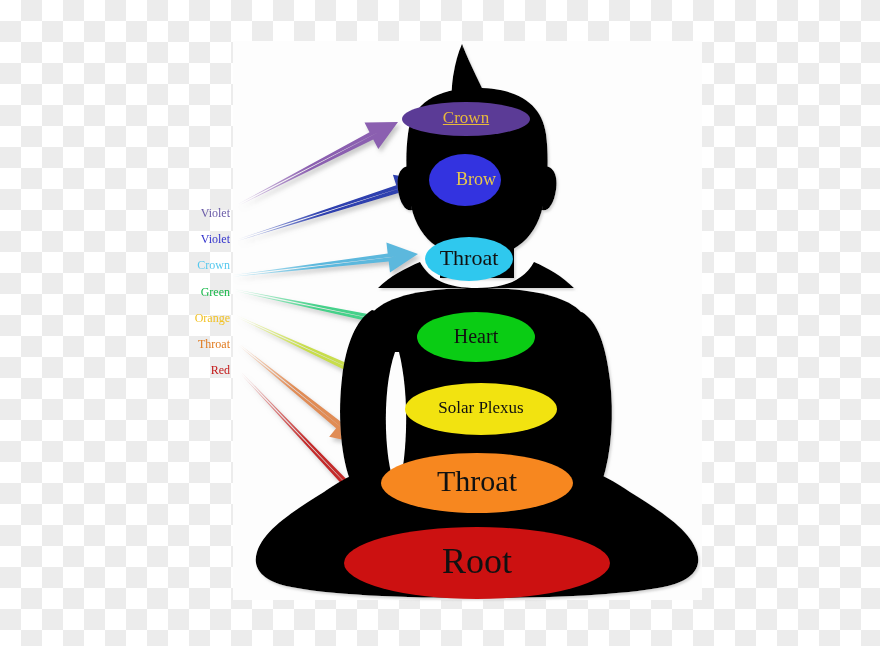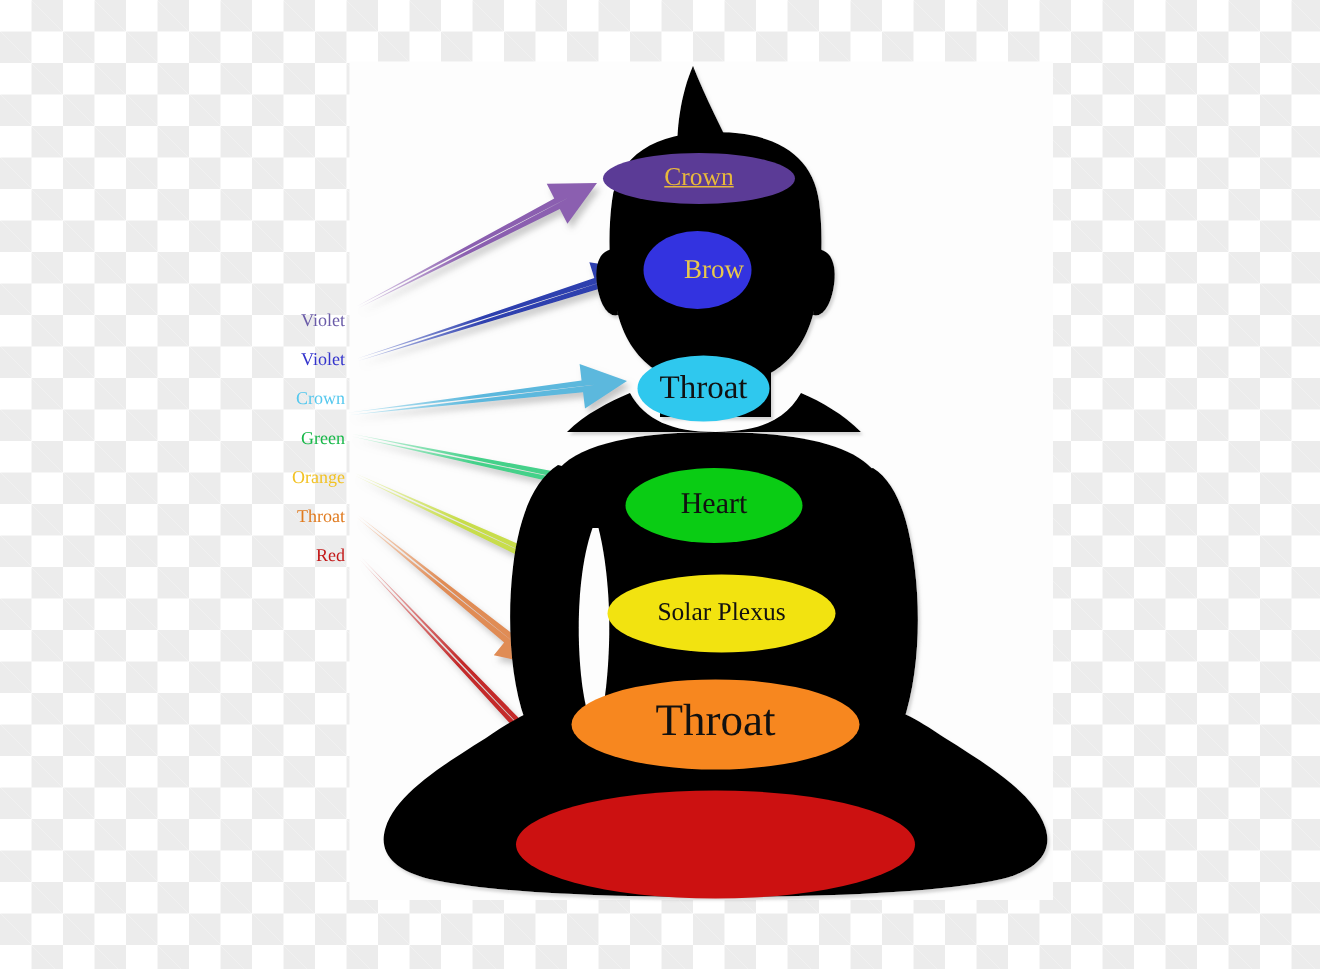--- a/index.html
+++ b/index.html
@@ -224,13 +224,14 @@
       <div style="color: rgb(224, 122, 30);">Throat</div>
       <div style="color: rgb(195, 24, 24);">Red</div>
     </div>
 
 <div class="chakra-label" style="color: rgb(232, 185, 60); font-size: 17px; left: 306px; width: 320px; top: 106.76px; line-height: 22.95px; text-decoration: underline;">Crown</div>
     <div class="chakra-label" style="color: rgb(232, 200, 76); font-size: 18px; left: 316px; width: 320px; top: 167.76px; line-height: 22.95px;">Brow</div>
     <div class="chakra-label" style="color: rgb(17, 17, 17); font-size: 22px; left: 309px; width: 320px; top: 246.76px; line-height: 22.95px;">Throat</div>
     <div class="chakra-label" style="color: rgb(17, 17, 17); font-size: 17px; left: 321px; width: 320px; top: 396.76px; line-height: 22.95px;">Solar Plexus</div>
     <div class="chakra-label" style="color: rgb(17, 17, 17); font-size: 20px; left: 316px; width: 320px; top: 322.6px; line-height: 27px;">Heart</div>
     <div class="chakra-label" style="color: rgb(17, 17, 17); font-size: 30px; left: 317px; width: 320px; top: 461.4px; line-height: 40.5px;">Throat</div>
+    <div class="chakra-label" style="color: rgb(17, 17, 17); font-size: 36px; left: 317px; width: 320px; top: 537.08px; line-height: 48.6px;">Root</div>
   </div>
 
 </body></html>

